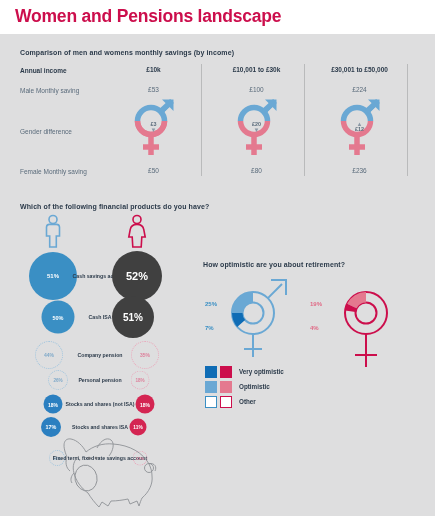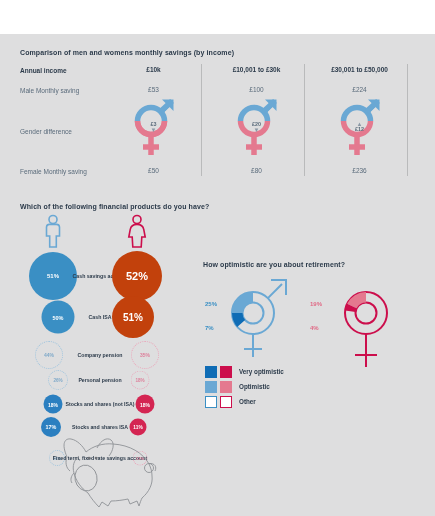--- a/index.html
+++ b/index.html
@@ -88,21 +88,21 @@
     transform:translateY(-50%);
   }
   .bub{
     position:absolute;border-radius:50%;
     display:flex;align-items:center;justify-content:center;
     font-weight:bold;color:#ffffff;
     transform:translate(-50%,-50%);
     box-sizing:border-box;
   }
   .bub.m-solid{background:#3a8fc4;}
-  .bub.f-solid{background:#c2410c;}
+  .bub.f-solid{background:#404040;}
   .bub.m-mid{background:#2b7fc0;}
   .bub.f-mid{background:#d42552;}
   .bub.m-faint{background:transparent;border:1px dotted #9fc4de;color:#7fa9c9;}
   .bub.f-faint{background:transparent;border:1px dotted #eaa7bb;color:#dd7f9a;}
 
   
   .optim{position:absolute;left:200px;top:272px;width:230px;height:170px;}
   .optlabel{position:absolute;font-size:6px;font-weight:bold;}
   .optlabel.blue{color:#3a8fc4;}
   .optlabel.pink{color:#e06a86;}
@@ -116,20 +116,21 @@
   .swatch{width:12px;height:12px;margin-right:3px;box-sizing:border-box;}
   .legtext{font-size:6.3px;font-weight:bold;color:#2b3a4a;margin-left:4px;}
 
   .piggy{position:absolute;left:45px;top:432px;width:155px;height:82px;}
 </style>
 </head>
 <body>
 
 <div class="page">
 
+  <div class="title">Women and Pensions landscape</div>
 
   <div class="panel"></div>
 
   <div class="cap" id="cap-savings">Comparison of men and womens monthly savings (by income)</div>
 
   <div class="tbl">
     <div class="rowlabel bold" id="rl-income">Annual income</div>
     <div class="rowlabel" id="rl-male">Male Monthly saving</div>
     <div class="rowlabel" id="rl-gender">Gender difference</div>
     <div class="rowlabel" id="rl-female">Female Monthly saving</div>

